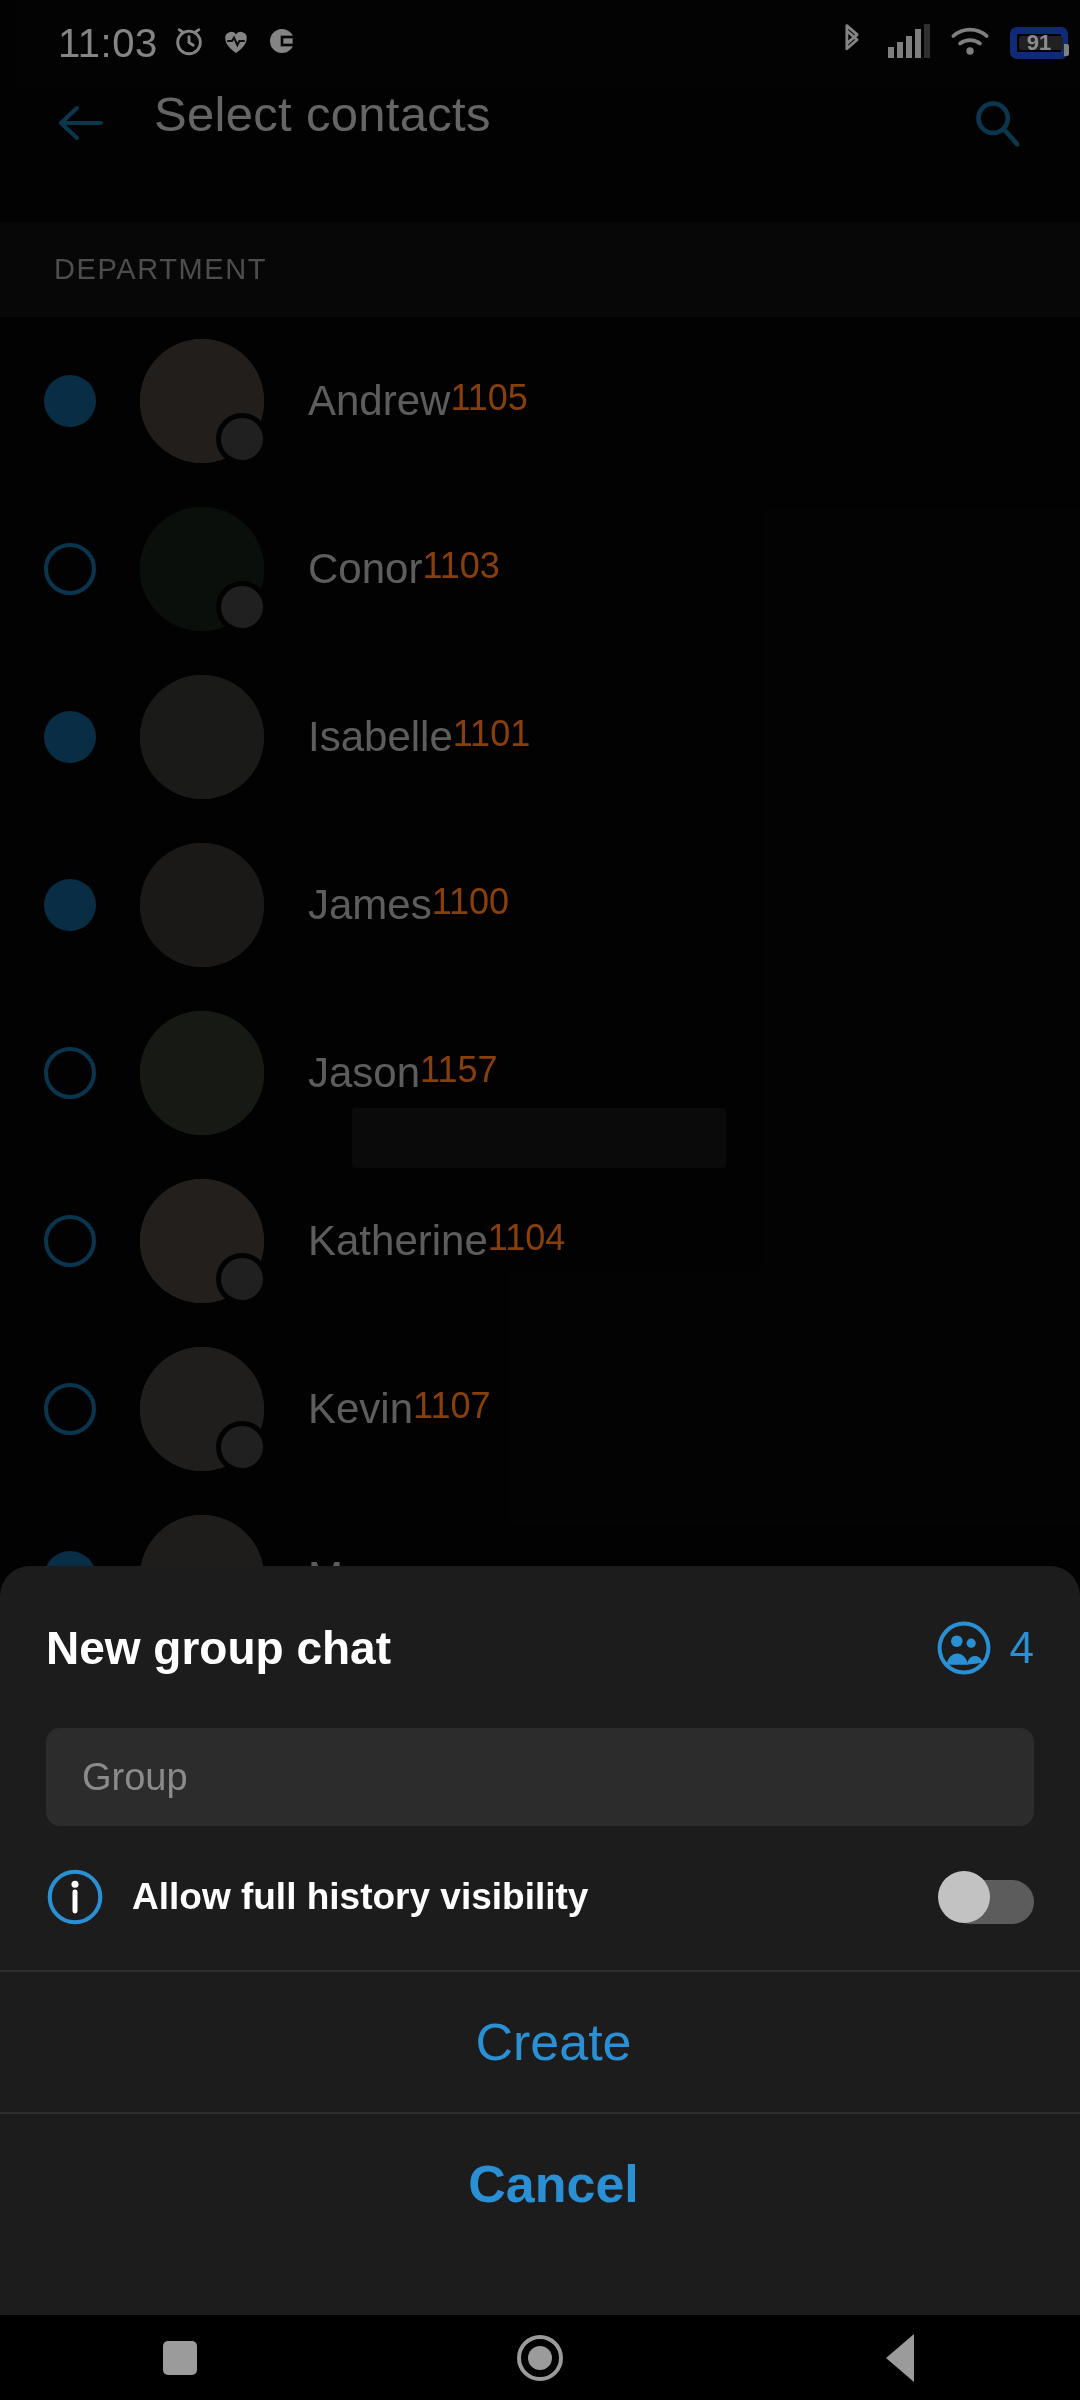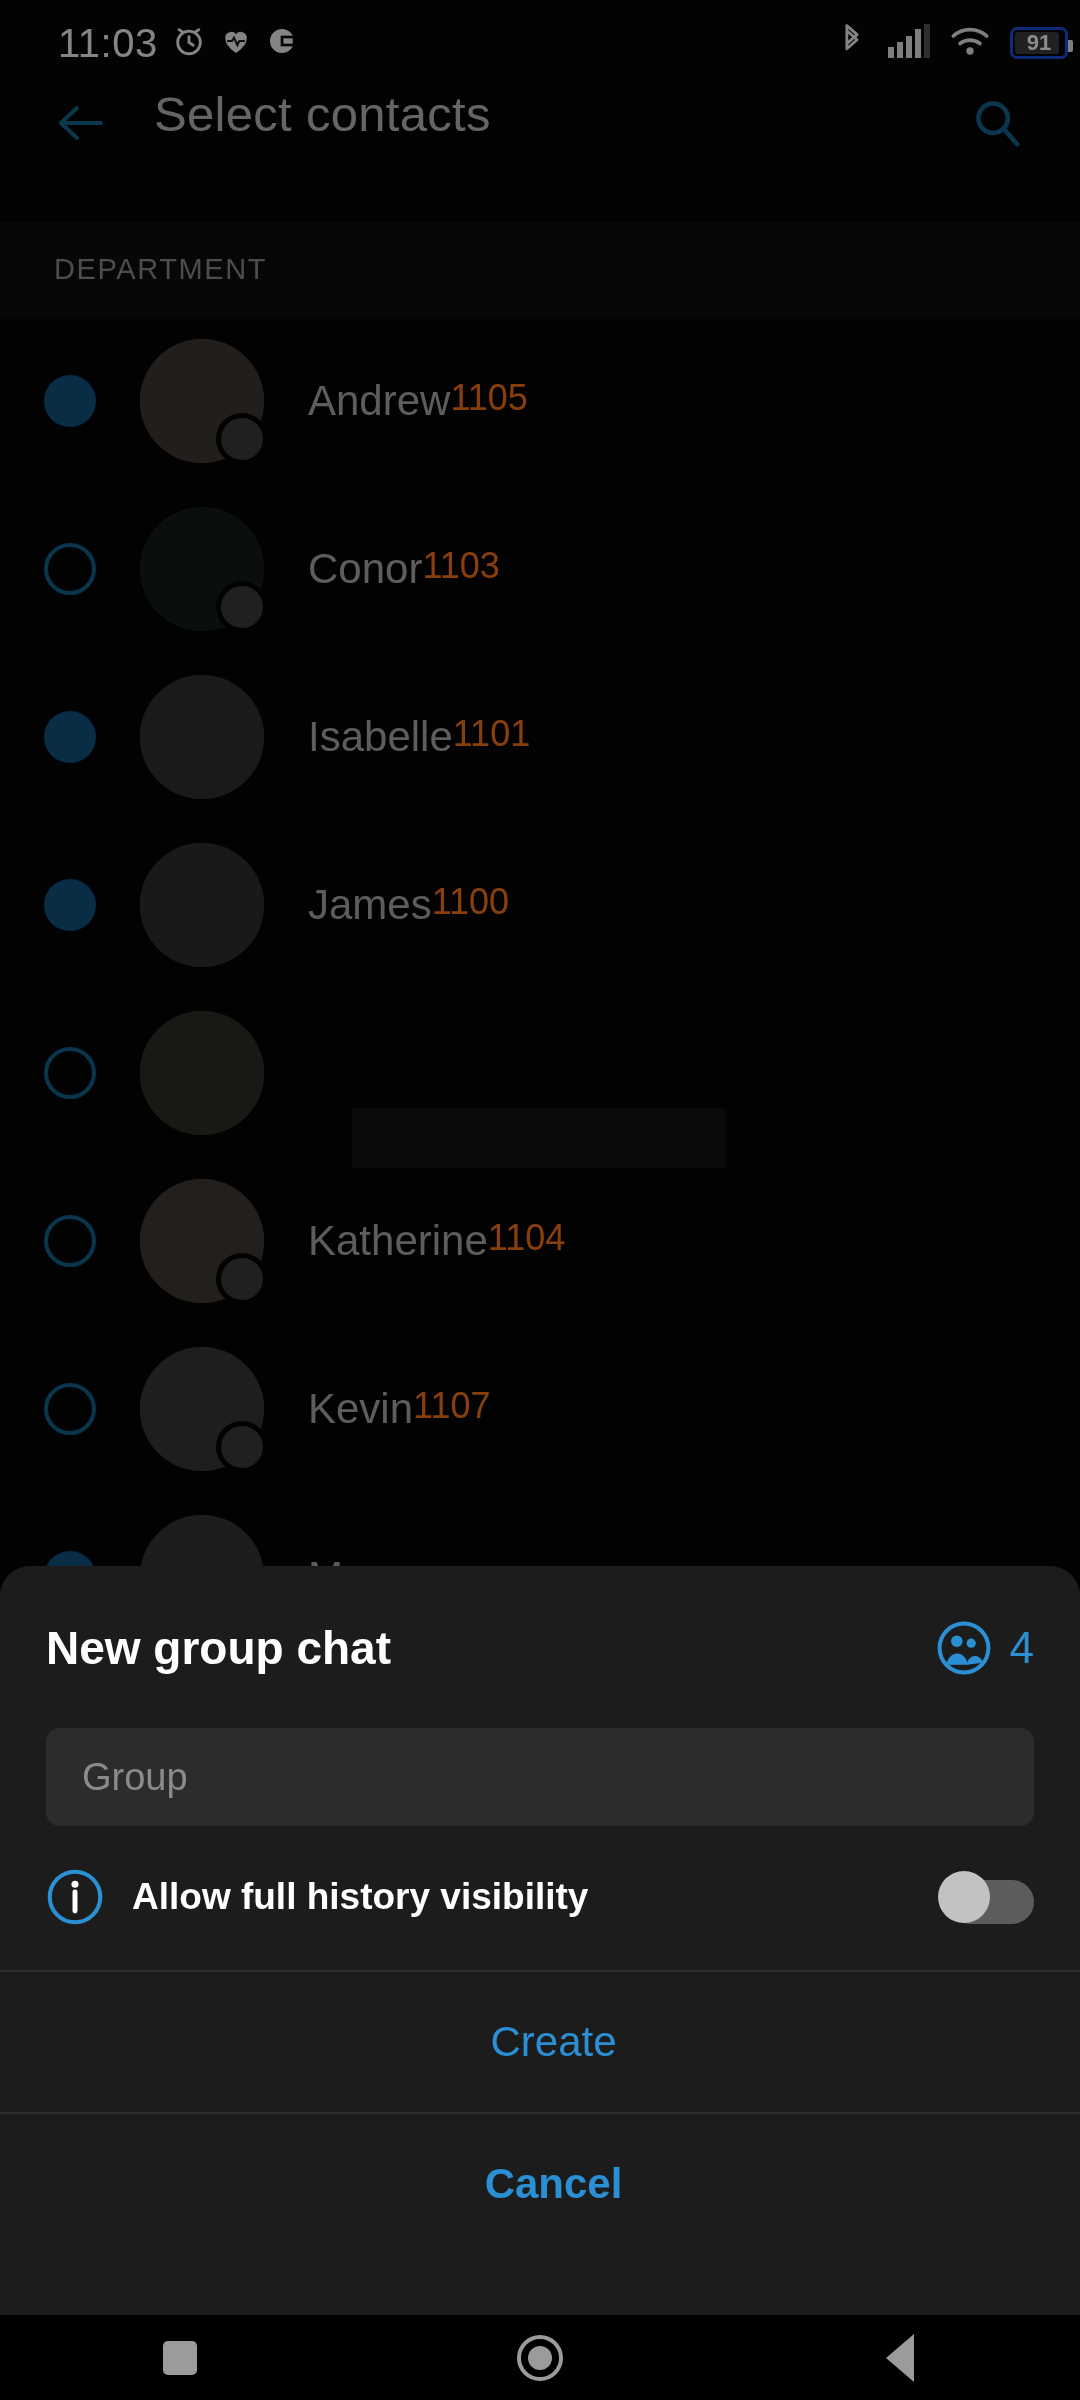--- a/index.html
+++ b/index.html
@@ -18,21 +18,21 @@
     background:#070707;
     display:flex; align-items:center; justify-content:space-between;
     padding:0 26px 0 44px;
   }
   .sb-left{ display:flex; align-items:center; gap:14px; }
   .sb-clock{ color:#f2f2f2; font-size:40px; letter-spacing:0.5px; font-family:"Liberation Sans",sans-serif; }
   .sb-right{ display:flex; align-items:center; gap:20px; }
   .ico{ display:block; }
 
   
-  .batt{ position:relative; width:58px; height:32px; border:3px solid #1d4ed8; border-radius:7px; display:flex; align-items:center; justify-content:center;}
+  .batt{ position:relative; width:58px; height:32px; border:7px solid #1d4ed8; border-radius:7px; display:flex; align-items:center; justify-content:center;}
   .batt:after{ content:""; position:absolute; right:-8px; top:10px; width:5px; height:12px; background:#e8e8e8; border-radius:0 2px 2px 0;}
   .batt-fill{ position:absolute; left:2px; top:2px; bottom:2px; width:44px; background:#3d3d3d; border-radius:3px;}
   .batt-txt{ position:relative; color:#fff; font-size:22px; font-weight:bold; z-index:2;}
 
   
   .appbar{
     position:absolute; left:0; top:86px; width:1080px; height:136px;
     display:flex; align-items:flex-start; padding:0 46px 0 44px;
   }
   .back-btn{ width:74px; height:74px; display:flex; align-items:center; justify-content:center; }
@@ -110,21 +110,21 @@
   .sw-track{
     position:absolute; right:0; top:9px; width:86px; height:44px; border-radius:22px; background:#5c5c5c;
   }
   .sw-knob{
     position:absolute; left:0; top:0; width:52px; height:52px; border-radius:50%; background:#c2c2c2;
   }
 
   .divider{ height:2px; background:#2e2e2e; margin-top:44px; }
   .dlg-btn{
     height:140px; display:flex; align-items:center; justify-content:center;
-    color:#2b8fd4; font-size:42px;margin-left:27px;
+    color:#2b8fd4; font-size:52px;margin-left:27px;
   }
   .dlg-btn.bold{ font-weight:bold; }
 
   
   .navbar{
     position:absolute; left:0; bottom:0; width:1080px; height:85px; background:#000;
     display:flex; align-items:center; justify-content:space-around; z-index:30;
   }
   .nav-hit{ width:150px; height:85px; display:flex; align-items:center; justify-content:center;}
   .nav-square{ width:34px; height:34px; background:#9b9b9b; border-radius:5px;}
@@ -260,20 +260,24 @@
           <div class="cname">James</div>
           <div class="cnum">1100</div>
         </div>
       </div>
       <div class="row">
         <div class="radio off"></div>
         <div class="avatar-wrap">
           <div class="avatar" style="background: rgb(93, 107, 85);">
             <div class="scrim"></div>
           </div>
+        </div>
+        <div class="meta">
+          <div class="cname">Jason</div>
+          <div class="cnum">1157</div>
         </div>
       </div>
       <div class="row">
         <div class="radio off"></div>
         <div class="avatar-wrap">
           <div class="avatar" style="background: rgb(141, 128, 118);">
             <div class="scrim"></div>
           </div>
           <div class="pbadge"></div>
         </div>

